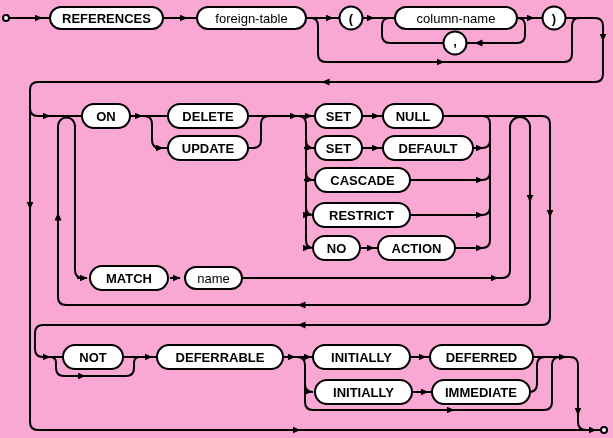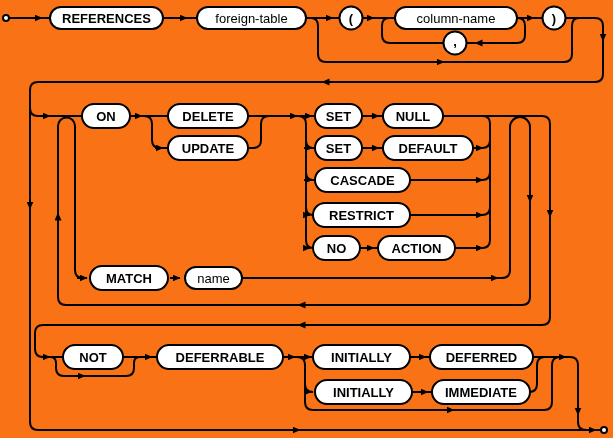--- a/index.html
+++ b/index.html
@@ -1,16 +1,16 @@
 <!DOCTYPE html>
 <html><head>
 <meta charset="utf-8">
 <style>
   html,body{margin:0;padding:0;background:#fff;}
-  .stage{width:613px;height:438px;position:relative;background:#f97316;}
+  .stage{width:613px;height:438px;position:relative;background:#f9a8d4;}
   svg{display:block;}
   .wire{fill:none;stroke:#000;stroke-width:2;}
   .box{fill:#fff;stroke:#000;stroke-width:2;}
   .bullet{fill:#fff;stroke:#000;stroke-width:2;}
   .kw{font:bold 13px "Liberation Sans", sans-serif;text-anchor:middle;fill:#000;}
   .nt{font:13px "Liberation Sans", sans-serif;text-anchor:middle;fill:#000;}
   .pn{font:bold 13px "Liberation Sans", sans-serif;text-anchor:middle;fill:#000;}
 </style>
 </head>
 <body>

